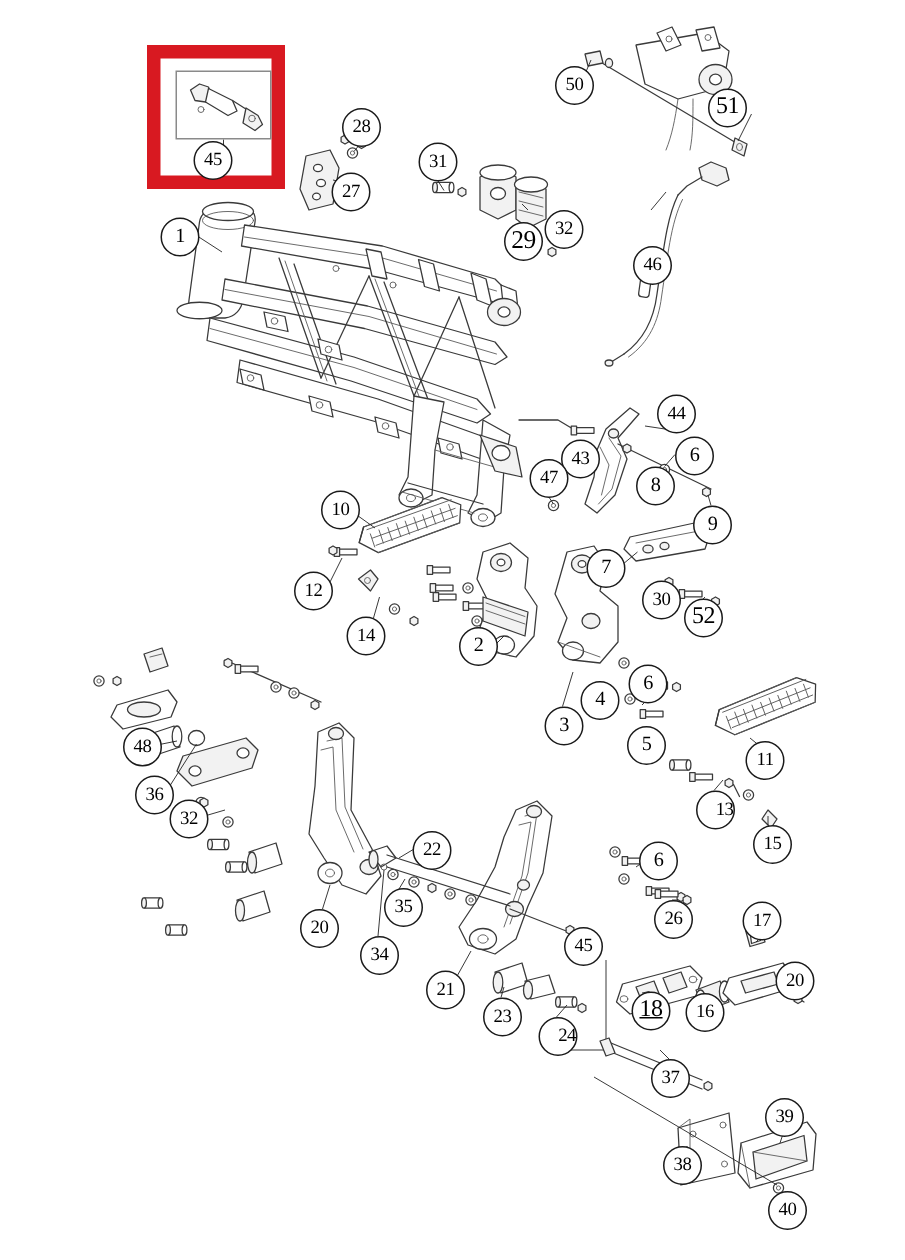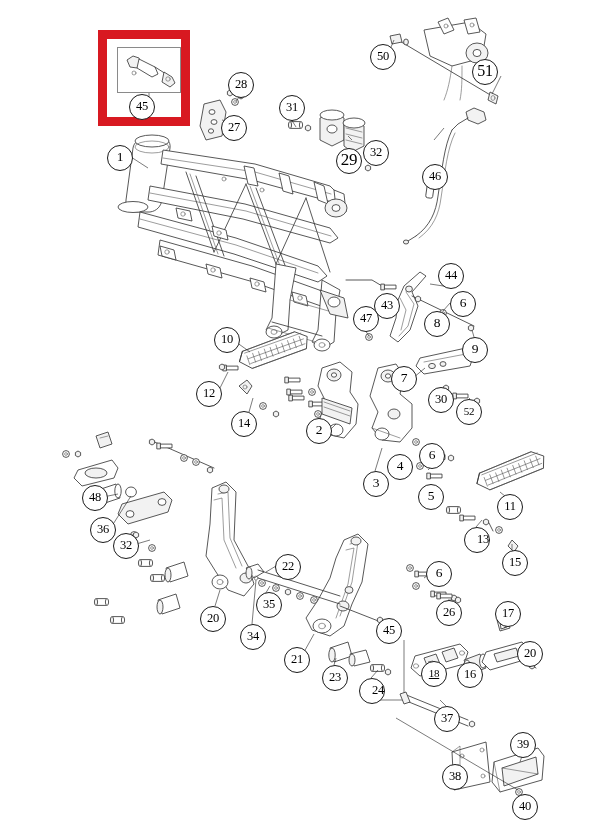--- a/index.html
+++ b/index.html
@@ -563,21 +563,21 @@
       <div class="callout" style="left: 436px; top: 323px;">8</div>
       <div class="callout" style="left: 474px; top: 349px;">9</div>
       <div class="callout" style="left: 226px; top: 339px; font-size: 12.5px;">10</div>
       <div class="callout" style="left: 509px; top: 506px; font-size: 12.5px;">11</div>
       <div class="callout" style="left: 208px; top: 393px; font-size: 12.5px;">12</div>
       <div class="callout" style="left: 476px; top: 539px; font-size: 12.5px; text-align: right;">13</div>
       <div class="callout" style="left: 243px; top: 423px; font-size: 12.5px;">14</div>
       <div class="callout" style="left: 514px; top: 562px; font-size: 12.5px;">15</div>
       <div class="callout" style="left: 469px; top: 674px; font-size: 12.5px;">16</div>
       <div class="callout" style="left: 507px; top: 613px; font-size: 12.5px;">17</div>
-      <div class="callout" style="left: 433px; top: 673px; font-size: 11px; text-decoration: underline;">18</div>
+      <div class="callout" style="left: 433px; top: 673px; font-size: 16px; text-decoration: underline;">18</div>
       <div class="callout" style="left: 529px; top: 653px; font-size: 12.5px;">20</div>
       <div class="callout" style="left: 212px; top: 618px; font-size: 12.5px;">20</div>
       <div class="callout" style="left: 296px; top: 659px; font-size: 12.5px;">21</div>
       <div class="callout" style="left: 287px; top: 566px; font-size: 12.5px;">22</div>
       <div class="callout" style="left: 334px; top: 677px; font-size: 12.5px;">23</div>
       <div class="callout" style="left: 371px; top: 690px; font-size: 12.5px; text-align: right;">24</div>
       <div class="callout" style="left: 448px; top: 612px; font-size: 12.5px;">26</div>
       <div class="callout" style="left: 233px; top: 127px; font-size: 12.5px;">27</div>
       <div class="callout" style="left: 240px; top: 84px; font-size: 12.5px;">28</div>
       <div class="callout" style="left: 348px; top: 124px; font-size: 17px; margin-top: 24px;">29</div>
@@ -593,19 +593,19 @@
       <div class="callout" style="left: 522px; top: 744px; font-size: 12.5px;">39</div>
       <div class="callout" style="left: 524px; top: 806px; font-size: 12.5px;">40</div>
       <div class="callout" style="left: 386px; top: 305px; font-size: 12.5px;">43</div>
       <div class="callout" style="left: 450px; top: 275px; font-size: 12.5px;">44</div>
       <div class="callout" style="left: 141px; top: 106px; font-size: 12.5px;">45</div>
       <div class="callout" style="left: 434px; top: 128px; font-size: 12.5px; margin-top: 36px;">46</div>
       <div class="callout" style="left: 365px; top: 318px; font-size: 12.5px;">47</div>
       <div class="callout" style="left: 94px; top: 497px; font-size: 12.5px;">48</div>
       <div class="callout" style="left: 382px; top: 56px; font-size: 12.5px;">50</div>
       <div class="callout" style="left: 484px; top: 71px; font-size: 16px;">51</div>
-      <div class="callout" style="left: 468px; top: 411px; font-size: 11px;">52</div>
+      <div class="callout" style="left: 468px; top: 411px; font-size: 16px;">52</div>
       <div class="callout" style="left: 125px; top: 545px; font-size: 12.5px;">32</div>
       <div class="callout" style="left: 438px; top: 573px;">6</div>
       <div class="callout" style="left: 431px; top: 455px;">6</div>
     </div>
 
 </div>
 
 </body></html>

